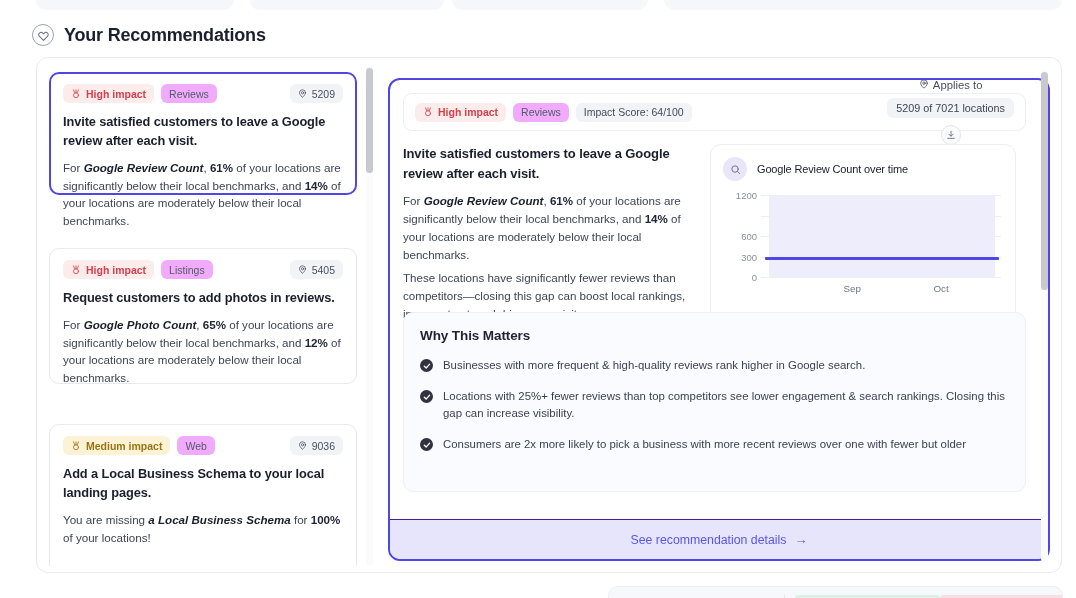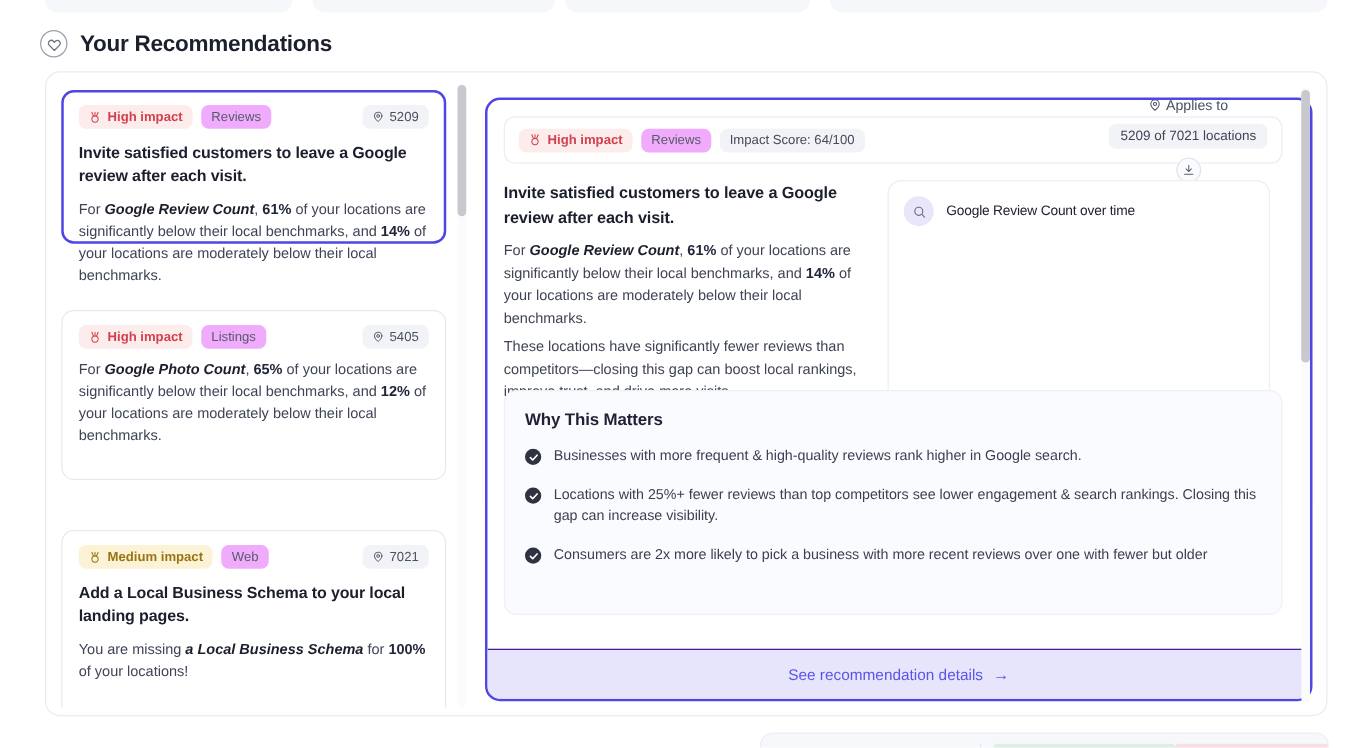--- a/index.html
+++ b/index.html
@@ -308,20 +308,21 @@
           <span class="badge badge-count">
             <span>
               <svg width="9" height="9" viewBox="0 0 24 24" fill="none" stroke="currentColor" stroke-width="2" stroke-linecap="round" stroke-linejoin="round">
                   <path d="M20 10c0 6-8 12-8 12s-8-6-8-12a8 8 0 0 1 16 0z"></path>
                   <circle cx="12" cy="10" r="3"></circle>
                 </svg>
             </span>
             <span>5405</span>
           </span>
         </div>
+        <div class="rec-title">Request customers to add photos in reviews.</div>
         <div class="rec-body"><span>For </span><i>Google Photo Count</i><span>, </span><b>65%</b><span> of your locations are significantly below their local benchmarks, and </span><b>12%</b><span> of your locations are moderately below their local benchmarks.</span></div>
       </div>
 
       <div class="rec-card card3">
         <div class="badge-row">
           <span class="badge badge-medium">
             <span>
               <svg width="10" height="10" viewBox="0 0 24 24" fill="none" stroke="currentColor" stroke-width="2" stroke-linecap="round" stroke-linejoin="round">
                   <circle cx="12" cy="15" r="6"></circle>
                   <path d="M9 9 6 2M15 9l3-7M12 2v7"></path>
@@ -330,21 +331,21 @@
             <span>Medium impact</span>
           </span>
           <span class="badge badge-plain">Web</span>
           <span class="badge badge-count">
             <span>
               <svg width="9" height="9" viewBox="0 0 24 24" fill="none" stroke="currentColor" stroke-width="2" stroke-linecap="round" stroke-linejoin="round">
                   <path d="M20 10c0 6-8 12-8 12s-8-6-8-12a8 8 0 0 1 16 0z"></path>
                   <circle cx="12" cy="10" r="3"></circle>
                 </svg>
             </span>
-            <span>7021</span>
+            <span>9036</span>
           </span>
         </div>
         <div class="rec-title">Add a Local Business Schema to your local landing pages.</div>
         <div class="rec-body"><span>You are missing </span><i>a Local Business Schema</i><span> for </span><b>100%</b><span> of your locations!</span></div>
       </div>
 
     </div>
   </div>
 
   <div class="lscroll-track"></div>
@@ -397,20 +398,41 @@
             <div class="chart-head">
               <span class="chart-icon">
                 <svg width="11" height="11" viewBox="0 0 24 24" fill="none" stroke="currentColor" stroke-width="2" stroke-linecap="round">
                     <circle cx="11" cy="11" r="7"></circle>
                     <path d="M16.5 16.5 21 21"></path>
                   </svg>
               </span>
               <span class="chart-title">Google Review Count over time</span>
             </div>
 
+            <div class="plot">
+              <div class="ylabels">
+                <span class="ylab" id="yl0" style="top: 0px;">1200</span>
+                <span class="ylab" id="yl1" style="top: 41px;">600</span>
+                <span class="ylab" id="yl2" style="top: 61.5px;">300</span>
+                <span class="ylab" id="yl3" style="top: 82px;">0</span>
+              </div>
+              <div class="plot-area">
+                <div class="gridline" id="g1200" style="top: 0px;"></div>
+                <div class="gridline" id="g900" style="top: 20.5px;"></div>
+                <div class="gridline" id="g600" style="top: 41px;"></div>
+                <div class="gridline" id="g300" style="top: 61.5px;"></div>
+                <div class="gridline" id="g0" style="top: 82px;"></div>
+                <div class="band" id="range-band" style="top: 0px; height: 82px; background: rgb(238, 237, 251);"></div>
+                <div class="avgline" id="avg-line" style="top: 61.8906px; background: rgb(79, 70, 229);"></div>
+              </div>
+              <div class="xlabels">
+                <span class="xlab" id="xl0" style="left: 38%;">Sep</span>
+                <span class="xlab" id="xl1" style="left: 75%;">Oct</span>
+              </div>
+            </div>
 
             <div class="legend">
               <span class="lg-item">
                 <span class="lg-sw" id="sw0" style="background: rgb(238, 237, 251);"></span>
                 <span class="lg-text">These Locations' Range</span>
               </span>
               <span class="lg-item">
                 <span class="lg-sw" id="sw1" style="background: rgb(79, 70, 229);"></span>
                 <span class="lg-text">Average</span>
               </span>

